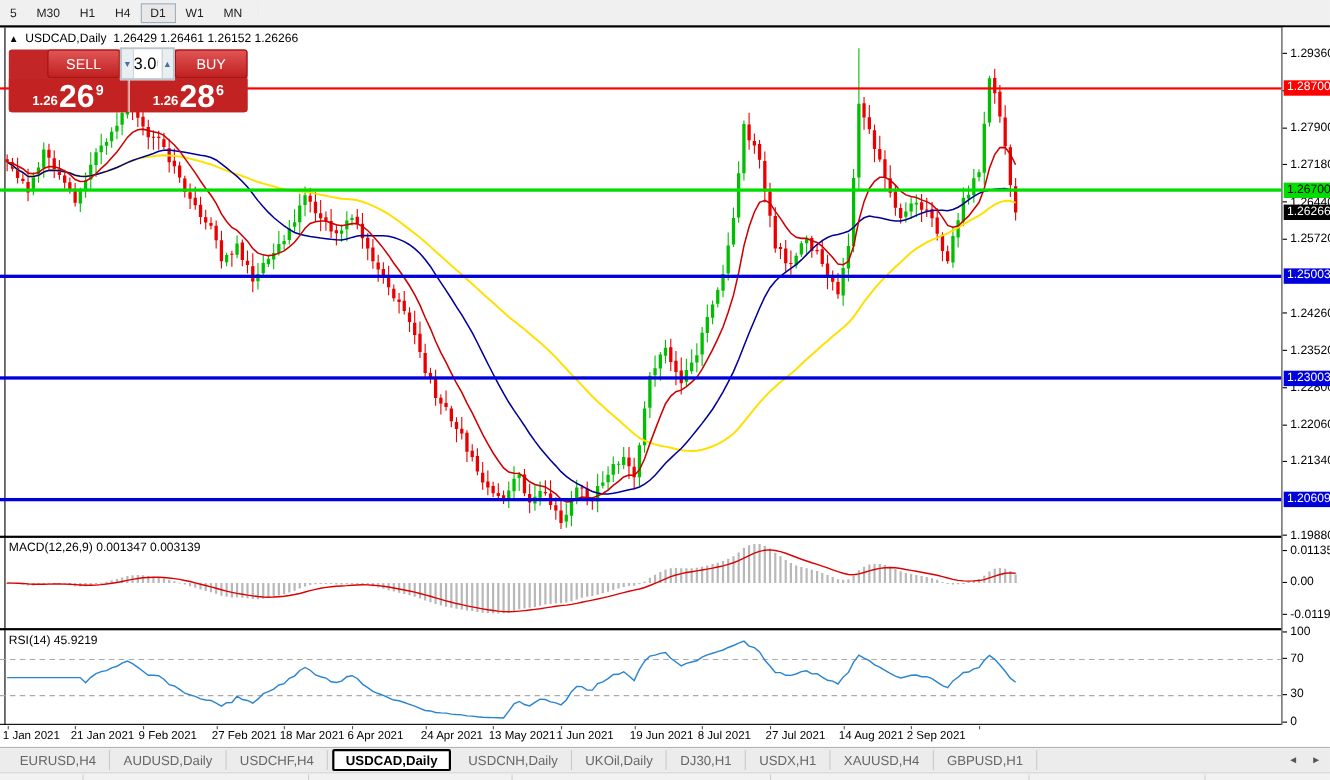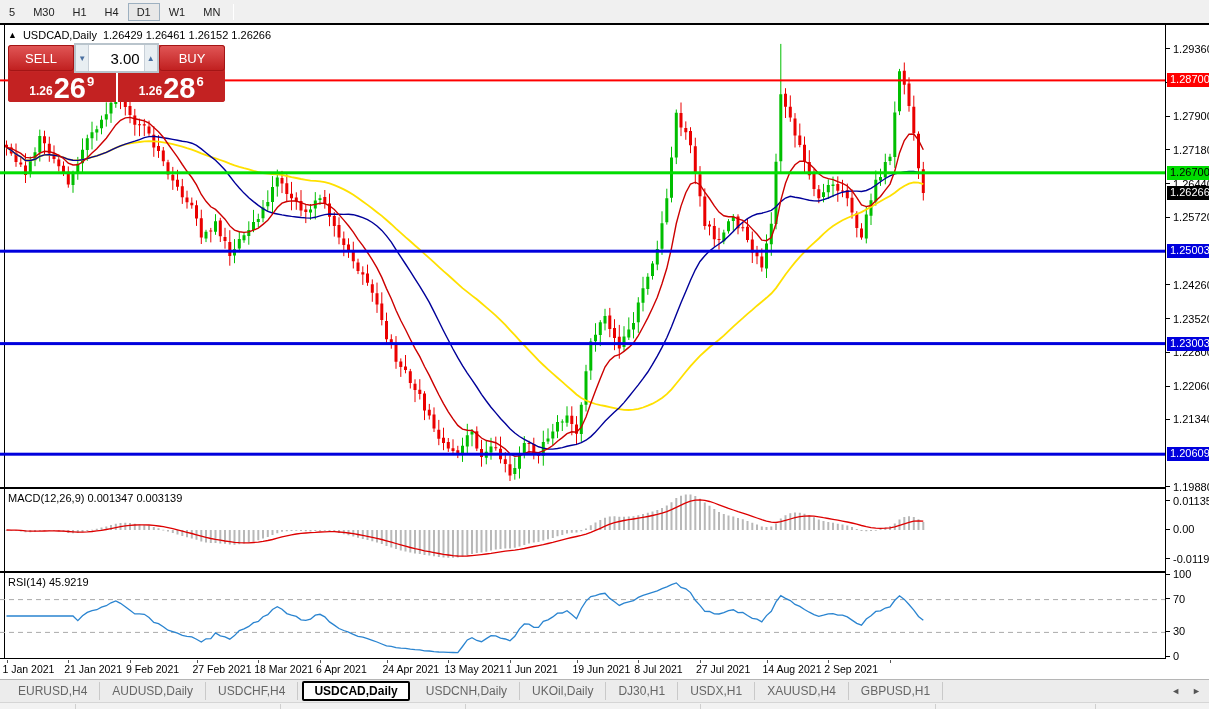--- a/index.html
+++ b/index.html
@@ -20,21 +20,21 @@
   #axis-sep { position:absolute; left:1165px; top:25px; width:1px; height:634px; background:#000; }
   #chart-svg { position:absolute; left:0; top:25px; width:1165px; height:634px; }
 
   #chart-title { position:absolute; left:8px; top:29px; font-size:11px; color:#000;
     display:flex; align-items:center; gap:6px; }
   #chart-title .tri { font-size:9px; }
 
   
   #trade-panel { position:absolute; left:8px; top:45px; width:217px; height:57px;
     background:#c32626; border-radius:3px; }
-  .tp-row1 { position:absolute; left:0; top:0; width:100%; height:26px; display:flex; }
+  .tp-row1 { position:absolute; left:0; top:0; width:100%; height:26px; display:flex;padding-left:35px; }
   .tp-btn { width:66px; height:26px; color:#fff; font-size:13px; display:flex; align-items:center;
     justify-content:center; background:linear-gradient(#e05555,#c12020); border:1px solid #a31515;
     border-radius:3px; cursor:pointer; }
   .tp-spin { flex:1; height:30px; margin-top:-2px; background:#fff; border:2px solid #b9c4cc;
     display:flex; align-items:stretch; z-index:2; }
   .spin-btn { width:20px; background:#e8eef2; color:#4a6fa0; font-size:8px; display:flex;
     align-items:center; justify-content:center; cursor:pointer; }
   .spin-btn.dn { border-right:1px solid #c8d0d8; }
   .spin-btn.up { border-left:1px solid #c8d0d8; }
   .tp-spin input { width:100%; border:none; outline:none; text-align:right; font-size:15px;

